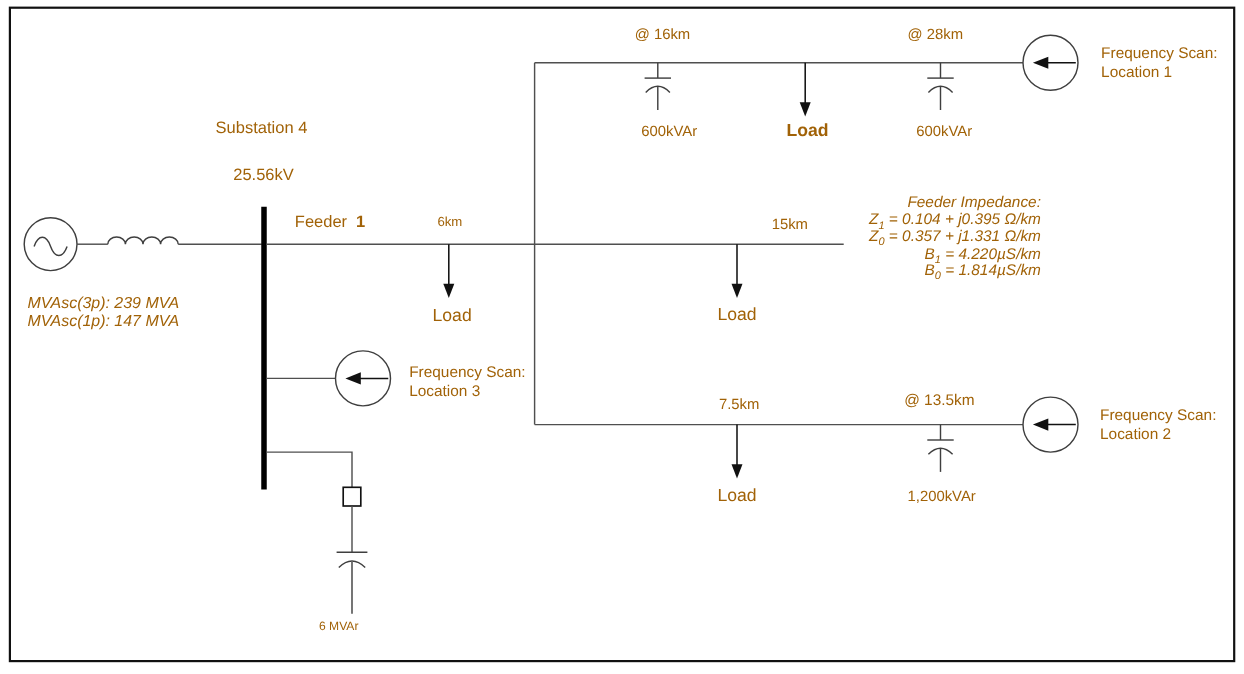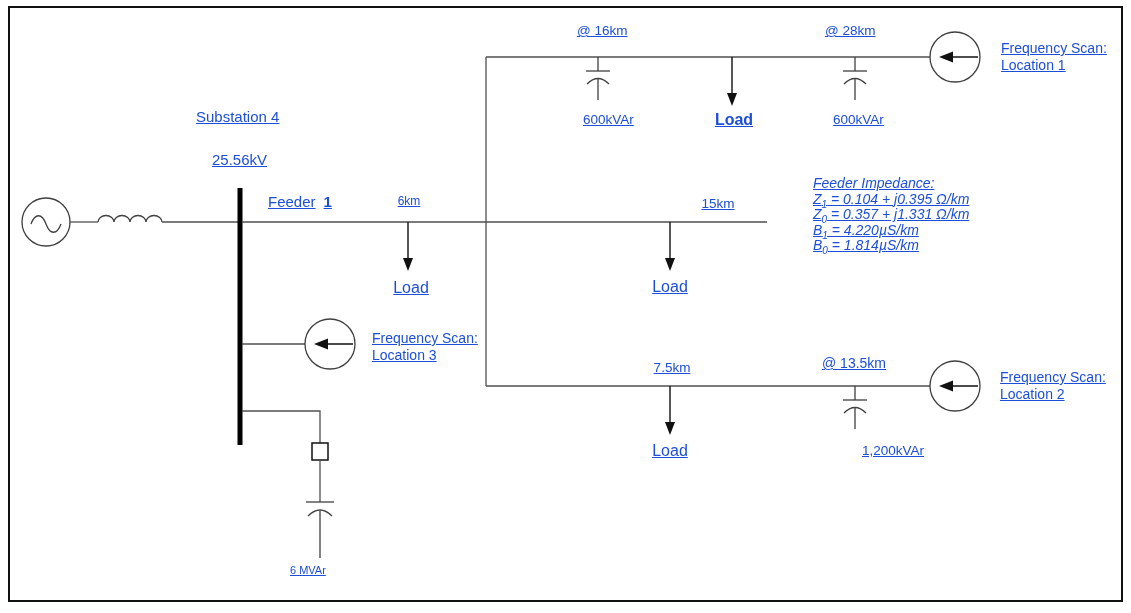--- a/index.html
+++ b/index.html
@@ -6,21 +6,21 @@
   .stage{
     position:relative; width:1131px; height:613px; background:#ffffff;
     font-family:"Liberation Sans","DejaVu Sans",sans-serif; color:#111;
     overflow:hidden;
   }
   svg{position:absolute;left:0;top:0;}
   .ln{stroke:#4f4f4f;stroke-width:1.3;fill:none;}
   .sym{stroke:#3f3f3f;stroke-width:1.3;fill:none;}
   .blk{stroke:#111;fill:none;}
   .arr{fill:#111;stroke:none;}
-  .lbl{position:absolute;white-space:nowrap;color:#1d4ed8;text-decoration:underline;}
+  .lbl{position:absolute;white-space:nowrap;color:#a16207;}
   .ctr{transform:translateX(-50%);}
   .italic{font-style:italic;}
   .bold{font-weight:bold;}
   .lbl sub{font-size:10px;line-height:0;}
 </style>
 </head>
 <body>
 
 <div class="stage">
 
@@ -78,20 +78,24 @@
     <polyline points="242,411 320,411 320,443" class="ln"></polyline>
     <rect x="312" y="443" width="16" height="17" class="blk" stroke-width="1.5" fill="#fff"></rect>
     <line x1="320" y1="460" x2="320" y2="502" class="ln"></line>
     <g class="sym">
       <line x1="306" y1="502" x2="334" y2="502"></line>
       <path d="M 308 516 Q 320 504 332 516"></path>
       <line x1="320" y1="511" x2="320" y2="558"></line>
     </g>
   </svg>
 
+  <div class="lbl italic" style="left:25px;top:269px;font-size:14.5px;line-height:15.5px;">
+    <div>MVAsc(3p): 239 MVA</div>
+    <div>MVAsc(1p): 147 MVA</div>
+  </div>
 
   <div class="lbl" style="left:196px;top:108px;font-size:15px;">Substation 4</div>
   <div class="lbl" style="left:212px;top:151px;font-size:15px;">25.56kV</div>
 
   <div class="lbl" style="left:268px;top:193px;font-size:15px;">
     <span>Feeder</span><span class="bold" style="padding-left:8px;">1</span>
   </div>
   <div class="lbl ctr" style="left:409px;top:194px;font-size:12px;">6km</div>
   <div class="lbl ctr" style="left:411px;top:279px;font-size:16px;">Load</div>
 
@@ -101,37 +105,37 @@
   <div class="lbl" style="left:825px;top:23px;font-size:13.5px;">@ 28km</div>
   <div class="lbl" style="left:833px;top:112px;font-size:13.5px;">600kVAr</div>
   <div class="lbl" style="left:1001px;top:40px;font-size:14px;line-height:17px;">
     <div>Frequency Scan:</div>
     <div>Location 1</div>
   </div>
 
   <div class="lbl ctr" style="left:670px;top:196px;font-size:13.5px;margin-left:48px;">15km</div>
   <div class="lbl ctr" style="left:670px;top:278px;font-size:16px;">Load</div>
 
-  <div class="lbl italic" style="left:813px;top:176px;font-size:14px;line-height:15.5px;">
+  <div class="lbl italic" style="left:790px;top:176px;font-size:14px;line-height:15.5px;text-align:right;">
     <div>Feeder Impedance:</div>
     <div><span>Z</span><sub>1</sub><span> = 0.104 + j0.395 Ω/km</span></div>
     <div><span>Z</span><sub>0</sub><span> = 0.357 + j1.331 Ω/km</span></div>
     <div><span>B</span><sub>1</sub><span> = 4.220µS/km</span></div>
     <div><span>B</span><sub>0</sub><span> = 1.814µS/km</span></div>
   </div>
 
   <div class="lbl" style="left:372px;top:330px;font-size:14px;line-height:17px;">
     <div>Frequency Scan:</div>
     <div>Location 3</div>
   </div>
 
   <div class="lbl ctr" style="left:672px;top:360px;font-size:13.5px;">7.5km</div>
   <div class="lbl ctr" style="left:670px;top:442px;font-size:16px;">Load</div>
   <div class="lbl" style="left:822px;top:355px;font-size:14px;">@ 13.5km</div>
-  <div class="lbl" style="left:862px;top:443px;font-size:13.5px;">1,200kVAr</div>
+  <div class="lbl" style="left:825px;top:443px;font-size:13.5px;">1,200kVAr</div>
   <div class="lbl" style="left:1000px;top:369px;font-size:14px;line-height:17px;">
     <div>Frequency Scan:</div>
     <div>Location 2</div>
   </div>
 
   <div class="lbl" style="left:290px;top:564px;font-size:11px;">6 MVAr</div>
 
 </div>
 
 </body></html>

